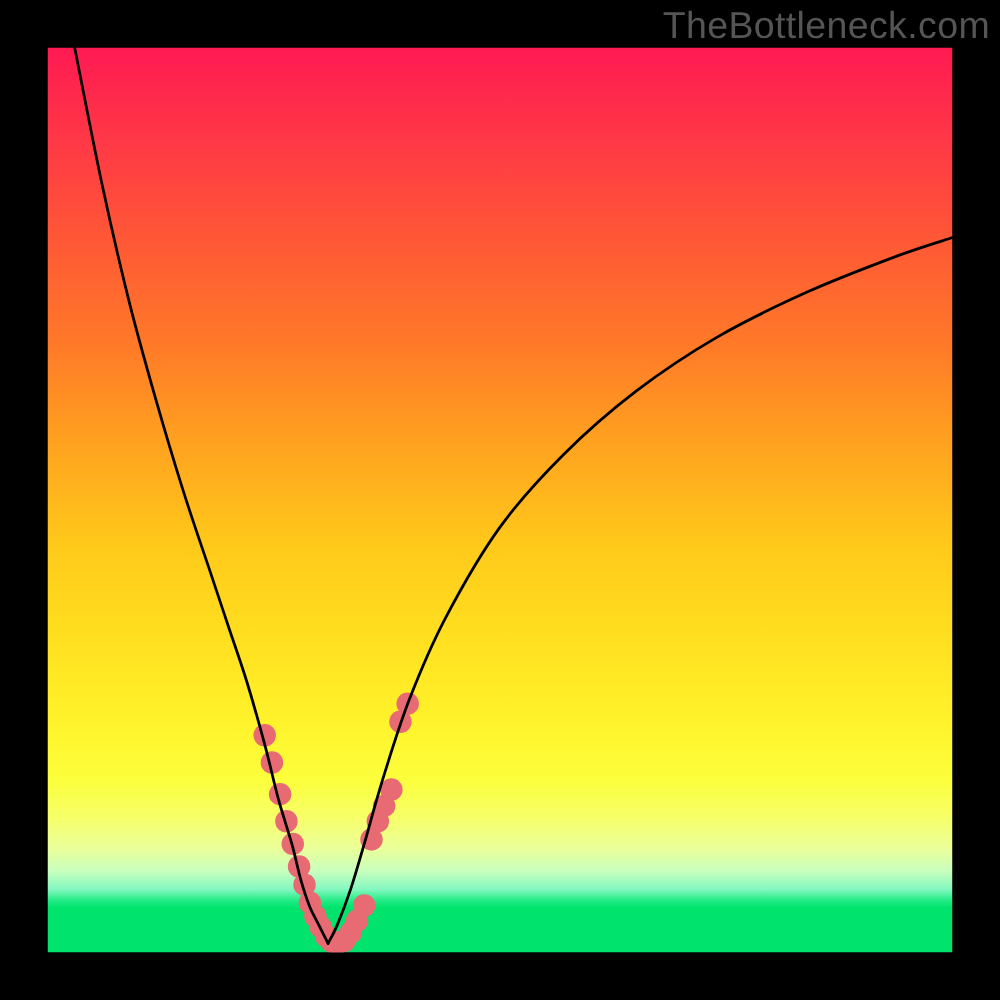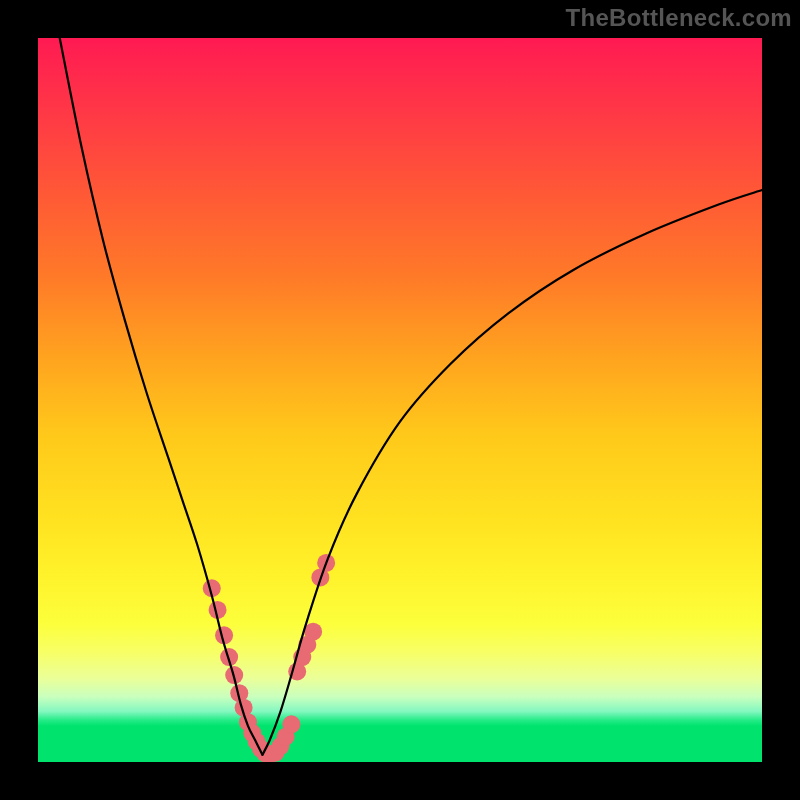--- a/index.html
+++ b/index.html
@@ -16,21 +16,21 @@
   #fff22a 74%,
   #fcff3c 81%,
   #f7ff68 85%,
   #eaff99 88.5%,
   #c9ffbe 91%,
   #84f8c0 93%,
   #26ec88 94.2%,
   #00e46e 95%,
   #00e46e 100%)}
 svg{position:absolute;left:0;top:0}
-#watermark{position:absolute;right:8px;top:4px;color:#555;font-size:24px;font-weight:700;letter-spacing:.3px}
+#watermark{position:absolute;right:8px;top:4px;color:#555;font-size:30px;font-weight:400;letter-spacing:.3px}
 </style>
 </head>
 <body>
 
 <div id="stage">
   <div id="plot-area"></div>
   <svg id="svg" width="800" height="800" viewBox="0 0 800 800">
       <circle cx="211.76" cy="588.24" r="9" fill="#e86a72"></circle>
       <circle cx="217.552" cy="609.96" r="9" fill="#e86a72"></circle>
       <circle cx="224.068" cy="635.3" r="9" fill="#e86a72"></circle>

